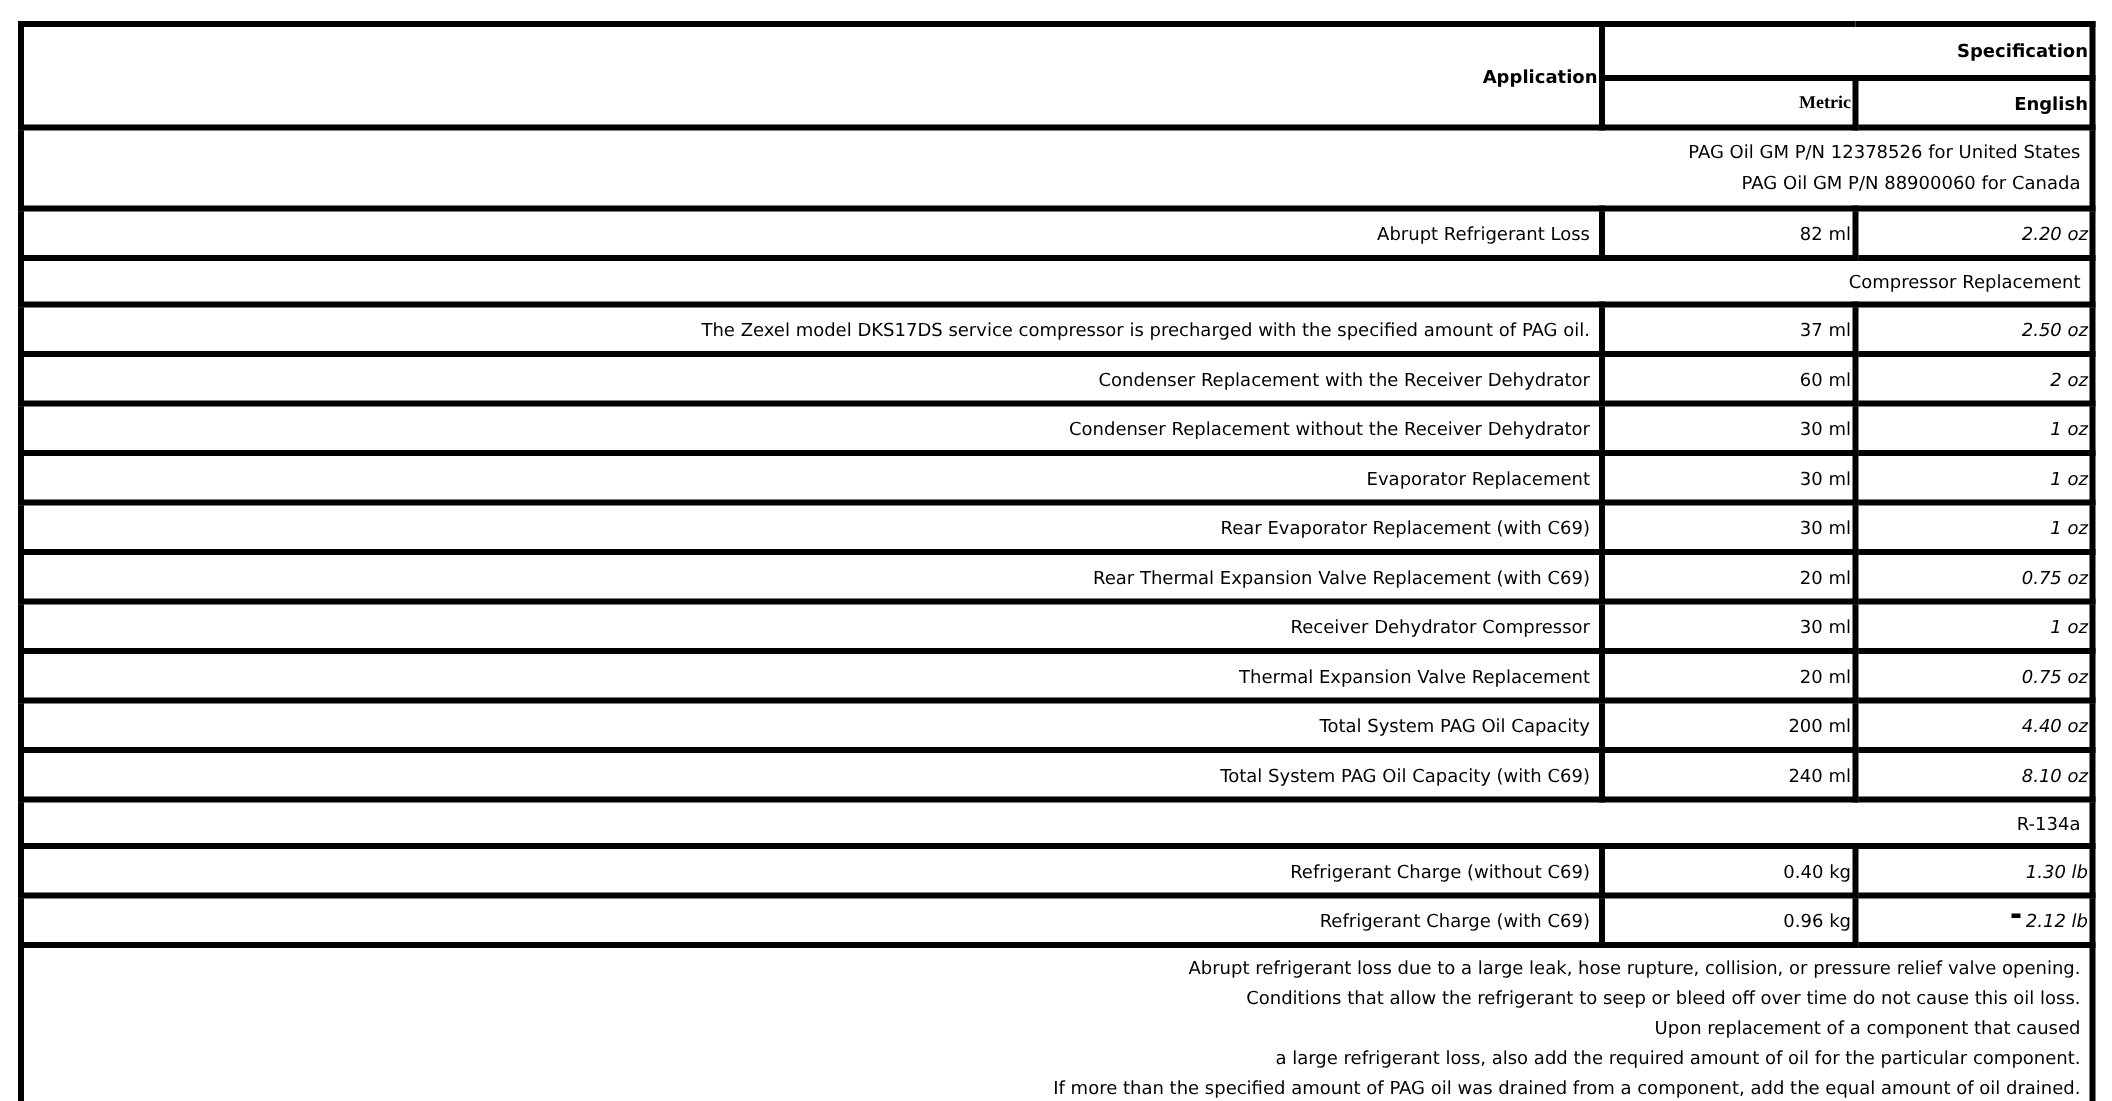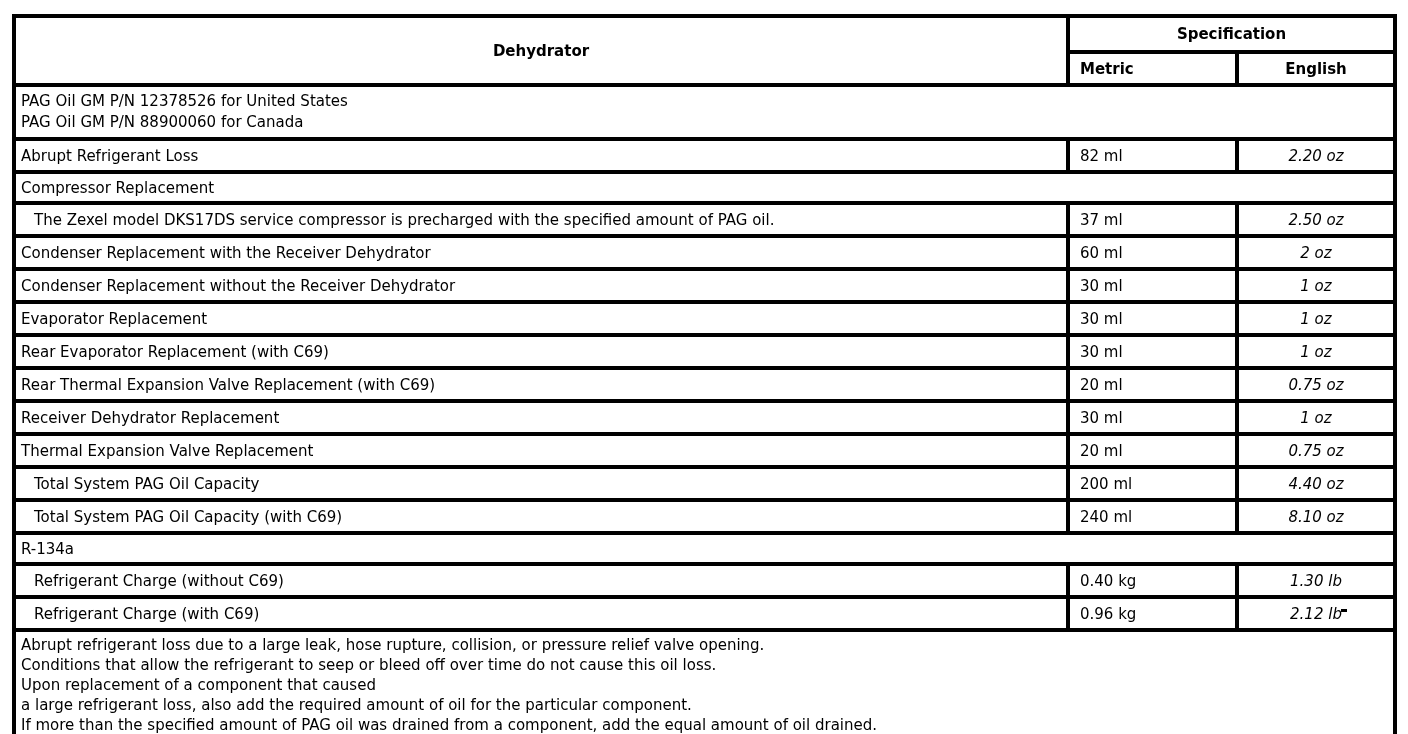--- a/index.html
+++ b/index.html
@@ -18,41 +18,43 @@
   }
   table.spec-table {
     border-collapse: collapse;
     table-layout: fixed;
     width: 1381px;
     background: #ffffff;
   }
   .spec-table th,
   .spec-table td {
     border: 4px solid #000000;
-    font-size: 15px;
+    font-size: 12px;
     overflow: hidden;
     white-space: nowrap;
     vertical-align: middle;
+    text-align: right;
   }
   
   .spec-table thead th { font-weight: bold; }
   .th-app {
     text-align: center;
     font-size: 16px;
   }
   .th-spec {
     text-align: center;
     font-size: 16px;
     height: 30px;
   }
   .th-metric {
     text-align: left;
     padding-left: 10px;
     height: 27px;
     font-size: 15px;
+    font-family: Liberation Serif, serif;
   }
   .th-english {
     text-align: center;
     height: 27px;
     font-size: 15px;
     margin-top: 12px;
   }
   
   .cell-label {
     text-align: left;
@@ -101,21 +103,21 @@
 
 <div class="page">
   <table class="spec-table">
     <colgroup>
       <col style="width:1054px">
       <col style="width:169px">
       <col style="width:158px">
     </colgroup>
     <thead>
       <tr>
-        <th rowspan="2" class="th-app">Dehydrator</th>
+        <th rowspan="2" class="th-app">Application</th>
         <th colspan="2" class="th-spec">Specification</th>
       </tr>
       <tr>
         <th class="th-metric">Metric</th>
         <th class="th-english">English</th>
       </tr>
     </thead>
     <tbody>
         <tr>
           <td colspan="3" class="cell-label group multiline">
@@ -155,21 +157,21 @@
           <td class="cell-label">Rear Evaporator Replacement (with C69)</td>
           <td class="cell-metric">30 ml</td>
           <td class="cell-english">1 oz</td>
         </tr>
         <tr>
           <td class="cell-label">Rear Thermal Expansion Valve Replacement (with C69)</td>
           <td class="cell-metric">20 ml</td>
           <td class="cell-english">0.75 oz</td>
         </tr>
         <tr>
-          <td class="cell-label">Receiver Dehydrator Replacement</td>
+          <td class="cell-label">Receiver Dehydrator Compressor</td>
           <td class="cell-metric">30 ml</td>
           <td class="cell-english">1 oz</td>
         </tr>
         <tr>
           <td class="cell-label">Thermal Expansion Valve Replacement</td>
           <td class="cell-metric">20 ml</td>
           <td class="cell-english">0.75 oz</td>
         </tr>
         <tr>
           <td class="cell-label indent">Total System PAG Oil Capacity</td>

